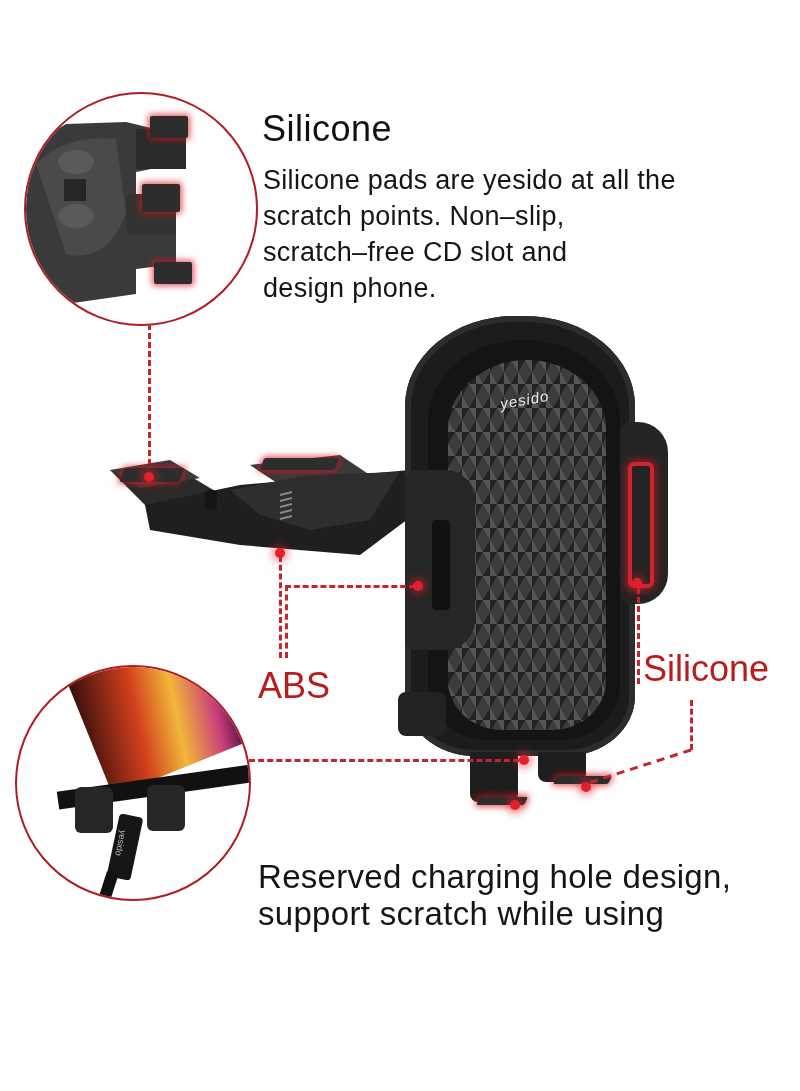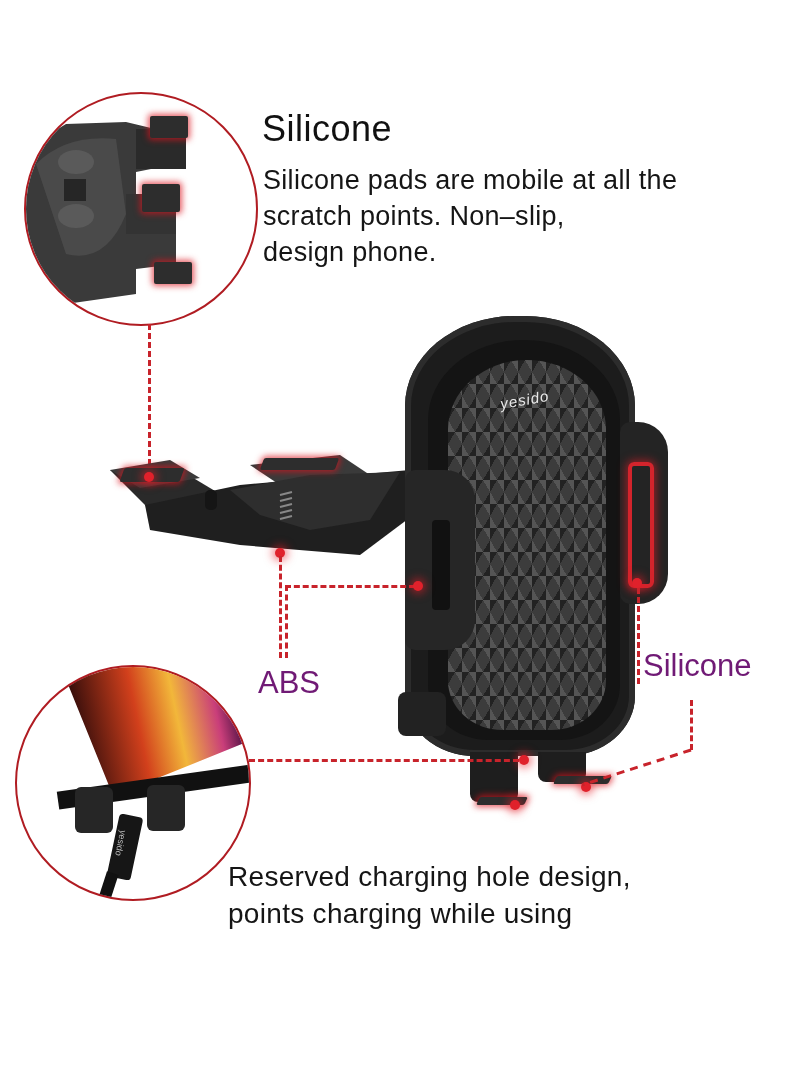--- a/index.html
+++ b/index.html
@@ -1,21 +1,21 @@
 <!DOCTYPE html>
 <html><head>
 <meta charset="utf-8">
 <style>
   html, body { margin: 0; padding: 0; background: #ffffff; }
   body { width: 800px; height: 1091px; position: relative; overflow: hidden;
          font-family: "Liberation Sans", "DejaVu Sans", sans-serif; color: #111; }
   .abs { position: absolute; }
   .heading { font-size: 36px; font-weight: 400; letter-spacing: 0.5px; color: #111; }
   .body-text { font-size: 27px; line-height: 36px; color: #151515; letter-spacing: 0.3px; }
-  .label { font-size: 31px; color: #701a75; }
+  .label { font-size: 36px; color: #b91c1c; }
   .callout-circle { border: 2px solid #b01c22; border-radius: 50%; overflow: hidden; background: #fff; }
   .dash-v { border-left: 3px dashed #c8232b; width: 0; }
   .dash-h { border-top: 3px dashed #c8232b; height: 0; }
   .dot { width: 10px; height: 10px; border-radius: 50%; background: #e0212b;
          box-shadow: 0 0 8px 3px rgba(230,30,40,0.55); }
   .pad { background: #2d2d2d; border-radius: 2px; box-shadow: 0 0 6px 2px rgba(220,20,30,0.7); }
   .carbon {
     background-color: #3c3c3c;
     background-image:
       linear-gradient(60deg, #555 25%, transparent 25.5%, transparent 75%, #555 75%),
@@ -37,22 +37,23 @@
     <rect x="100" y="100" width="50" height="40" fill="#333"></rect>
     <rect x="110" y="35" width="50" height="40" fill="#2a2a2a"></rect>
   </svg>
   <div class="abs pad" style="left:124px; top:22px; width:38px; height:22px;"></div>
   <div class="abs pad" style="left:116px; top:90px; width:38px; height:28px;"></div>
   <div class="abs pad" style="left:128px; top:168px; width:38px; height:22px;"></div>
 </div>
 
 <div class="abs heading" style="left:262px; top:108px;">Silicone</div>
 <div class="abs body-text" style="left:263px; top:162px; width:500px;">
-  <div>Silicone pads are mobile at all the</div>
+  <div>Silicone pads are yesido at all the</div>
   <div>scratch points. Non–slip,</div>
+  <div>scratch–free CD slot and</div>
   <div>design phone.</div>
 </div>
 
 <div class="abs dash-v" style="left:148px; top:324px; height:150px;"></div>
 
 <svg class="abs" width="330" height="140" viewBox="0 0 330 140" style="left:110px; top:430px;">
   <polygon points="0,40 70,40 120,70 40,80" fill="#2a2a2a"></polygon>
   <polygon points="0,40 60,30 90,48 30,58" fill="#3a3a3a"></polygon>
   <polygon points="140,35 230,25 260,45 170,55" fill="#3a3a3a"></polygon>
   <polygon points="35,75 130,55 300,40 310,80 250,125 130,115 40,100" fill="#1f1f1f"></polygon>
@@ -107,16 +108,16 @@
   <div class="abs" style="left:40px; top:110px; width:210px; height:18px; background:#111; transform:rotate(-8deg);"></div>
   <div class="abs" style="left:58px; top:120px; width:38px; height:46px; background:#262626; border-radius:6px;"></div>
   <div class="abs" style="left:130px; top:118px; width:38px; height:46px; background:#262626; border-radius:6px;"></div>
   <div class="abs" style="left:96px; top:148px; width:24px; height:64px; background:#161616; border-radius:4px; transform:rotate(12deg);">
     <span class="abs" style="left:-6px; top:24px; font-size:9px; color:#bbb; transform:rotate(90deg);">yesido</span>
   </div>
   <div class="abs" style="left:82px; top:205px; width:12px; height:50px; background:#111; transform:rotate(18deg);"></div>
 </div>
 <div class="abs dash-h" style="left:249px; top:759px; width:270px;"></div>
 
-<div class="abs body-text" style="left:228px; top:858px; width:520px; font-size:28px; line-height:37px;">
+<div class="abs body-text" style="left:258px; top:858px; width:520px; font-size:33px; line-height:37px;">
   <div>Reserved charging hole design,</div>
-  <div>points charging while using</div>
+  <div>support scratch while using</div>
 </div>
 
 </body></html>

